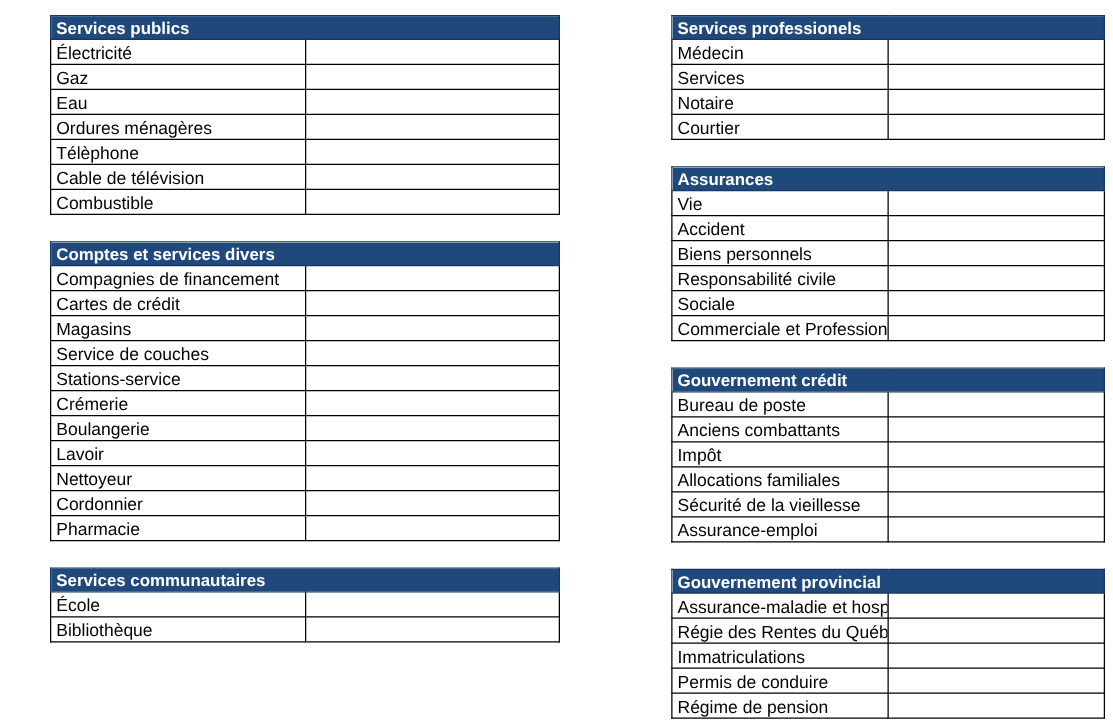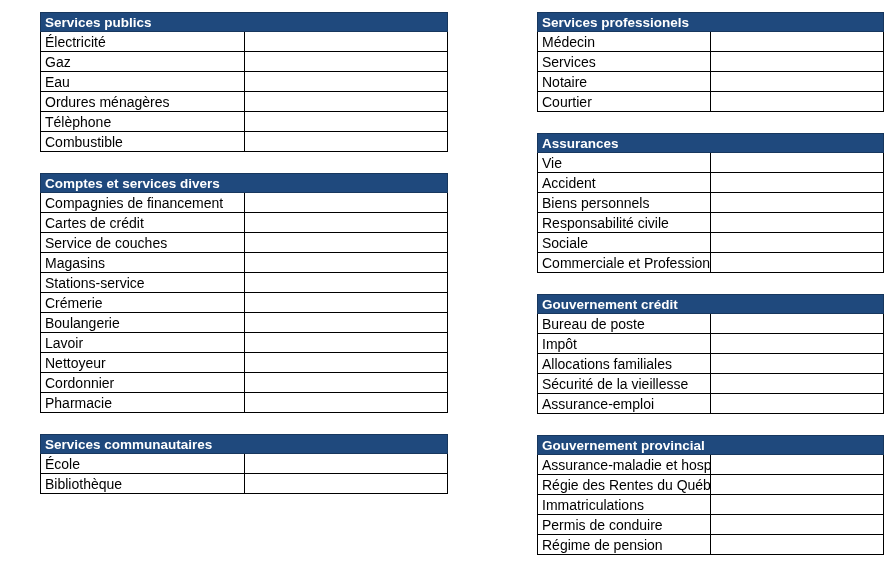--- a/index.html
+++ b/index.html
@@ -78,20 +78,24 @@
           </tr>
         <tr>
             <td class="label">Ordures ménagères</td>
             <td class="value"></td>
           </tr>
         <tr>
             <td class="label">Télèphone</td>
             <td class="value"></td>
           </tr>
         <tr>
+            <td class="label">Cable de télévision</td>
+            <td class="value"></td>
+          </tr>
+        <tr>
             <td class="label">Combustible</td>
             <td class="value"></td>
           </tr>
       </tbody>
     </table>
   </section>
 
   <section class="table-block">
     <table class="checklist">
       <thead>
@@ -102,28 +106,28 @@
       <tbody>
         <tr>
             <td class="label">Compagnies de financement</td>
             <td class="value"></td>
           </tr>
         <tr>
             <td class="label">Cartes de crédit</td>
             <td class="value"></td>
           </tr>
         <tr>
+            <td class="label">Magasins</td>
+            <td class="value"></td>
+          </tr>
+        <tr>
             <td class="label">Service de couches</td>
             <td class="value"></td>
           </tr>
         <tr>
-            <td class="label">Magasins</td>
-            <td class="value"></td>
-          </tr>
-        <tr>
             <td class="label">Stations-service</td>
             <td class="value"></td>
           </tr>
         <tr>
             <td class="label">Crémerie</td>
             <td class="value"></td>
           </tr>
         <tr>
             <td class="label">Boulangerie</td>
             <td class="value"></td>
@@ -242,20 +246,24 @@
         <tr>
             <th class="hdr" colspan="2">Gouvernement crédit</th>
           </tr>
       </thead>
       <tbody>
         <tr>
             <td class="label">Bureau de poste</td>
             <td class="value"></td>
           </tr>
         <tr>
+            <td class="label">Anciens combattants</td>
+            <td class="value"></td>
+          </tr>
+        <tr>
             <td class="label">Impôt</td>
             <td class="value"></td>
           </tr>
         <tr>
             <td class="label">Allocations familiales</td>
             <td class="value"></td>
           </tr>
         <tr>
             <td class="label">Sécurité de la vieillesse</td>
             <td class="value"></td>

